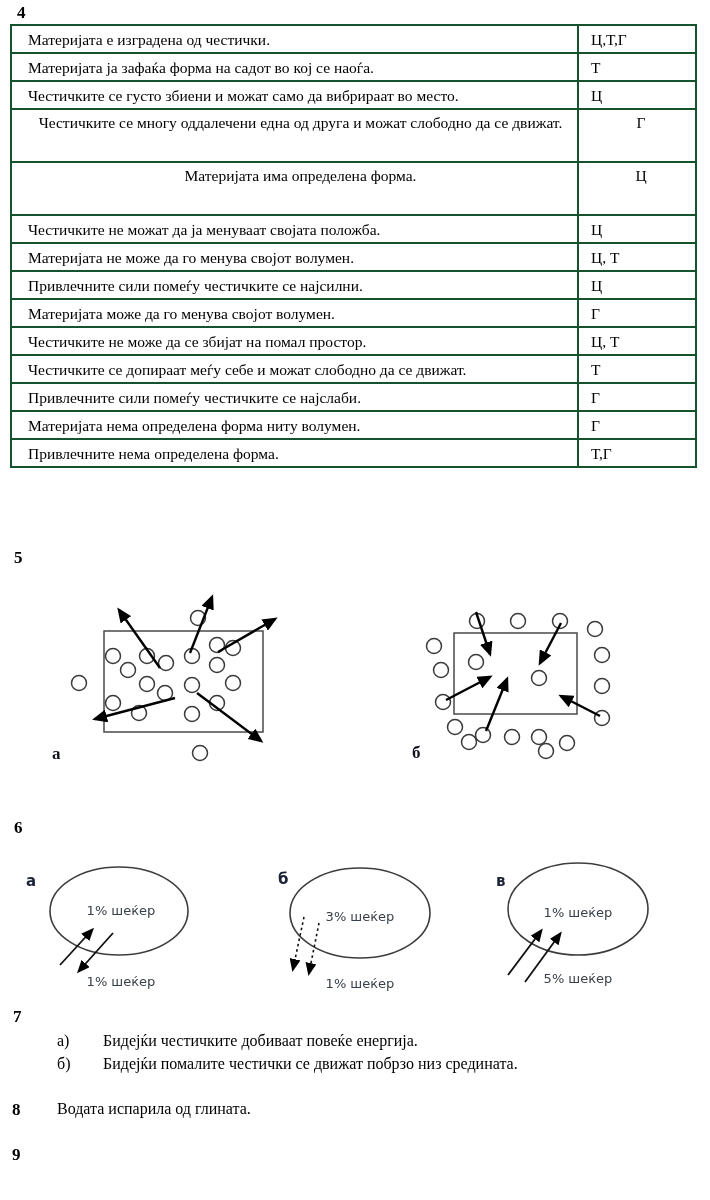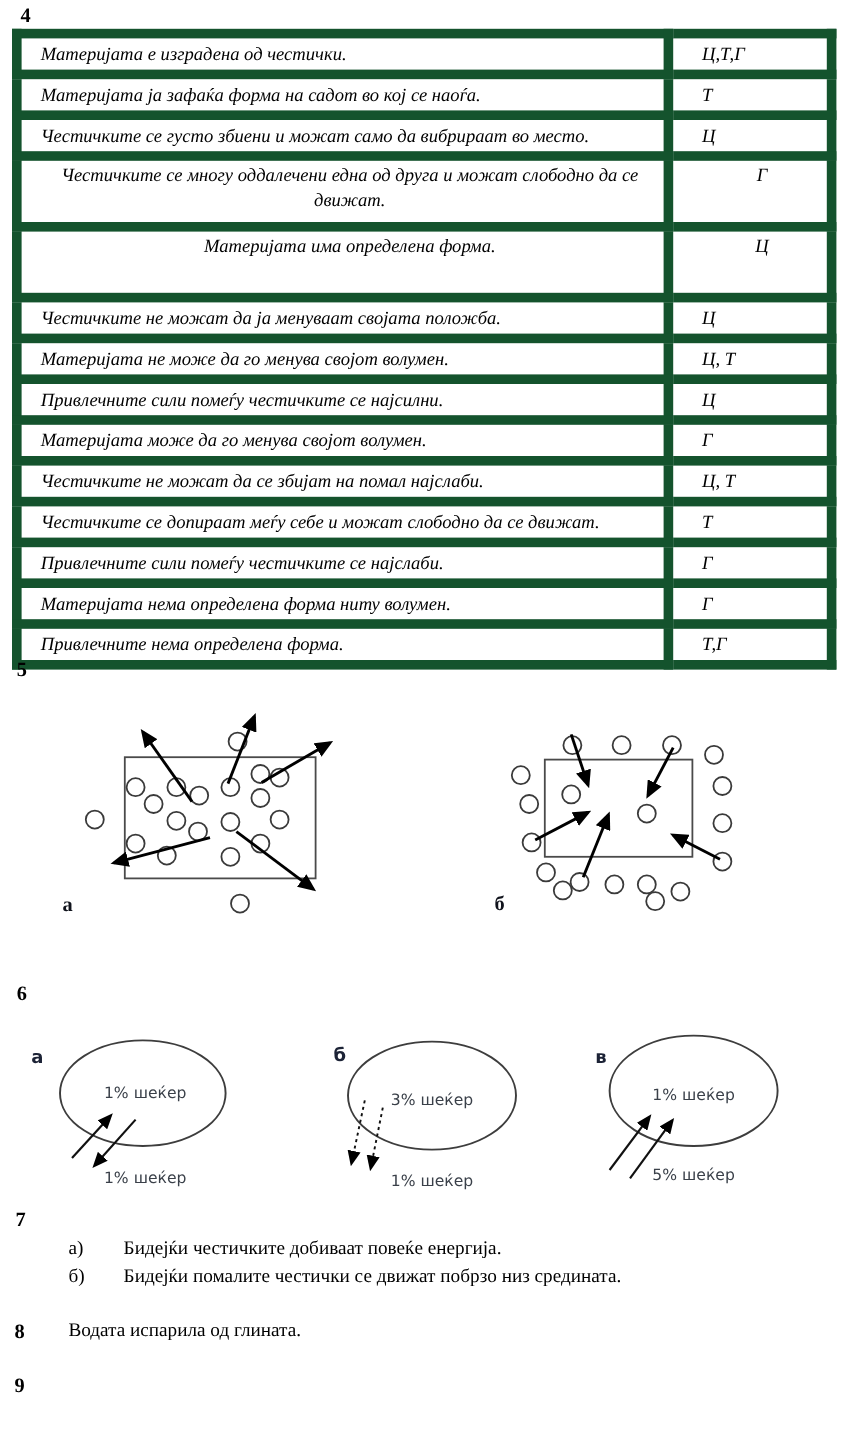--- a/index.html
+++ b/index.html
@@ -2,24 +2,24 @@
 <html><head>
 <meta charset="utf-8">
 <style>
   html,body{margin:0;padding:0;background:#fff;}
   .page{position:relative;width:710px;height:1200px;background:#ffffff;
         font-family:"Liberation Serif",serif;color:#000;overflow:hidden;}
   .secnum{position:absolute;font-weight:bold;font-size:17px;line-height:18px;}
   
   table.qtable{position:absolute;left:10px;top:24px;width:687px;
                border-collapse:collapse;table-layout:fixed;}
-  table.qtable td{border:8px solid #14532d;font-size:15.5px;line-height:21px;
+  table.qtable td{border:2px solid #14532d;font-size:15.5px;line-height:21px;
                   padding:1px 4px 1px 16px;height:24px;vertical-align:middle;
-                  overflow:hidden;white-space:normal;font-style:italic;}
-  table.qtable td.ans{width:100px;padding-left:24px;}
+                  overflow:hidden;white-space:normal;}
+  table.qtable td.ans{width:100px;padding-left:12px;}
   table.qtable tr.tall td{height:48px;vertical-align:top;padding-top:2px;text-align:center;}
   
   .dsvg{position:absolute;left:0;}
   .particle{fill:#fff;stroke:#3a3a3a;stroke-width:1.5;}
   .box{fill:none;stroke:#4a4a4a;stroke-width:1.5;}
   .arrow{stroke:#000;stroke-width:2.4;fill:none;}
   .arrow6{stroke:#111;stroke-width:1.8;fill:none;}
   .arrow6d{stroke:#111;stroke-width:1.6;fill:none;stroke-dasharray:2.5 3;}
   .cellov{fill:none;stroke:#3d3d3d;stroke-width:1.6;}
   .dlabel{font-family:"Liberation Serif",serif;font-weight:bold;font-size:17px;fill:#10131c;}
@@ -74,21 +74,21 @@
       </tr>
       <tr>
         <td class="stmt">Привлечните сили помеѓу честичките се најсилни.</td>
         <td class="ans">Ц</td>
       </tr>
       <tr>
         <td class="stmt">Материјата може да го менува својот волумен.</td>
         <td class="ans">Г</td>
       </tr>
       <tr>
-        <td class="stmt">Честичките не можат да се збијат на помал најслаби.</td>
+        <td class="stmt">Честичките не може да се збијат на помал простор.</td>
         <td class="ans">Ц, Т</td>
       </tr>
       <tr>
         <td class="stmt">Честичките се допираат меѓу себе и можат слободно да се движат.</td>
         <td class="ans">Т</td>
       </tr>
       <tr>
         <td class="stmt">Привлечните сили помеѓу честичките се најслаби.</td>
         <td class="ans">Г</td>
       </tr>

